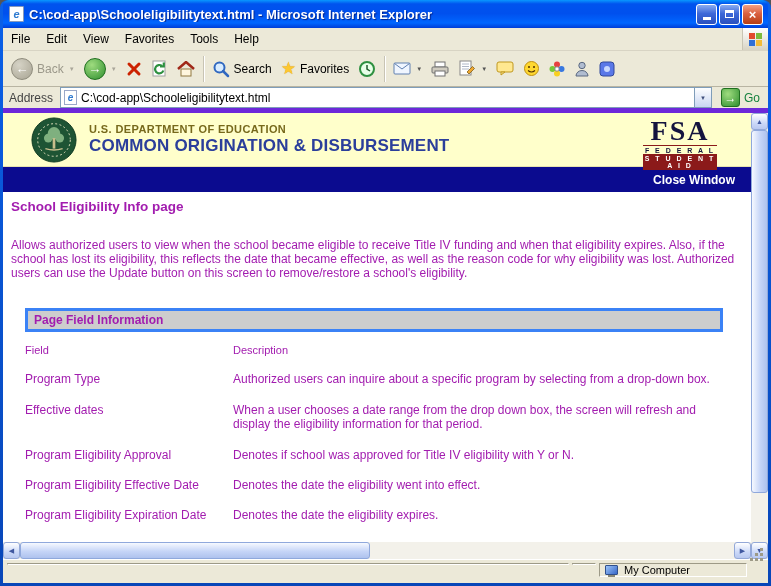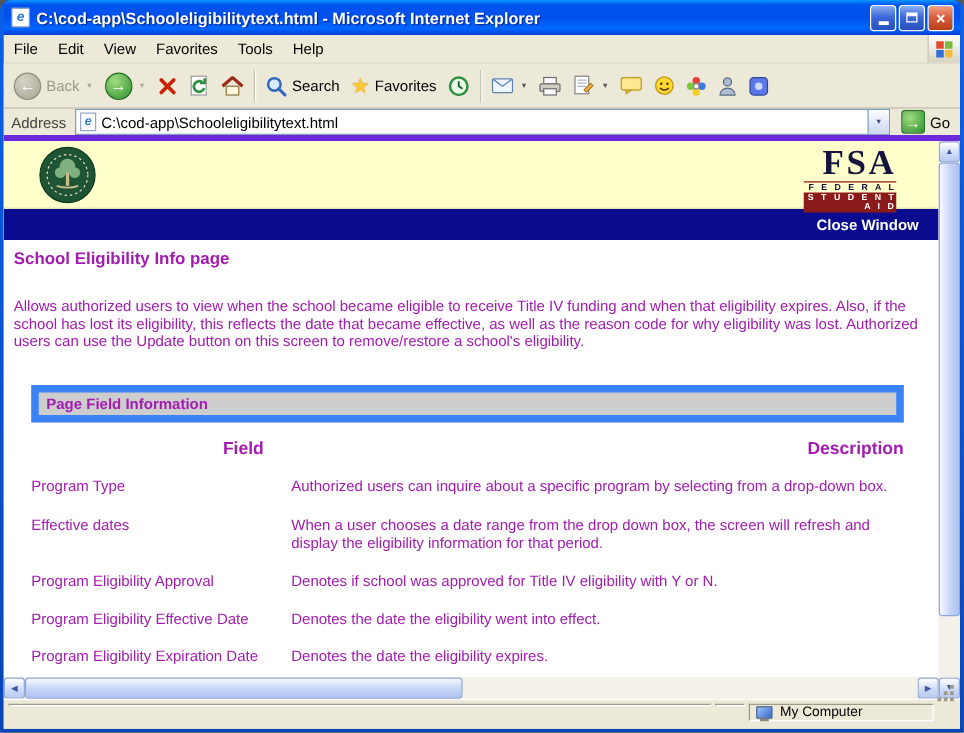--- a/index.html
+++ b/index.html
@@ -72,58 +72,58 @@
 
   
   .addressbar { height:26px; flex:0 0 26px; display:flex; align-items:center; gap:5px; padding:2px 4px; border-bottom:5px solid #6d28d9; background:#ECE9D8; font-size:12px; }
   .addr-label { color:#444; padding:0 2px; }
   .addr-box { flex:1; height:21px; background:#fff; border:1px solid #7f9db9; display:flex; align-items:center; gap:4px; padding-left:3px; min-width:0; }
   .addr-page-icon { width:13px; height:15px; background:#fff; border:1px solid #9aa8c8; flex:0 0 13px; display:flex; align-items:center; justify-content:center; font-size:10px; font-weight:bold; font-style:italic; color:#2e7ad0; }
   .addr-input { flex:1; border:none; outline:none; font-family:"Liberation Sans",sans-serif; font-size:12px; color:#000; min-width:0; background:transparent; }
   .addr-drop { width:17px; height:19px; background:linear-gradient(180deg,#fdfeff,#c9d6f2); border-left:1px solid #7f9db9; display:flex; align-items:center; justify-content:center; font-size:6px; color:#40507c; flex:0 0 17px; }
   .go-btn { display:flex; align-items:center; gap:4px; padding:0 4px; }
   .go-box { width:19px; height:19px; border-radius:3px; background:radial-gradient(circle at 35% 30%, #9fdc7f, #2f8f2f); border:1px solid #1f6f1f; color:#fff; font-weight:bold; font-size:12px; display:flex; align-items:center; justify-content:center; }
-  .go-lbl { font-size:12px; color:#000000; }
+  .go-lbl { font-size:12px; color:#15803d; }
 
   
   .client-body { flex:1; display:flex; min-height:0; }
   .page-col { flex:1; display:flex; flex-direction:column; min-width:0; }
   .page { flex:1; background:#fff; overflow:hidden; display:flex; flex-direction:column; min-height:0; }
 
   .right-col { width:17px; flex:0 0 17px; display:flex; flex-direction:column; background:#f1f0e9; }
   .sb-btn { width:17px; height:17px; flex:0 0 17px; background:linear-gradient(180deg,#ffffff,#ccd9f8 60%,#b8c8f0); border:1px solid #93a8d8; border-radius:3px; color:#4058a0; font-size:7px; display:flex; align-items:center; justify-content:center; }
   .v-track { flex:1; position:relative; background:#f3f1ea; }
   .v-thumb { position:absolute; top:0; left:0; width:17px; height:88%; background:linear-gradient(90deg,#f6f9ff,#c6d5f7 55%,#aec2ee); border:1px solid #8fa8dc; border-radius:3px; }
   .hscroll { height:17px; flex:0 0 17px; display:flex; background:#f1f0e9; }
   .h-track { flex:1; position:relative; background:#f3f1ea; }
   .h-thumb { position:absolute; left:0; top:0; height:17px; width:49%; background:linear-gradient(180deg,#f6f9ff,#c6d5f7 55%,#aec2ee); border:1px solid #8fa8dc; border-radius:3px; }
 
   
   .banner { height:54px; flex:0 0 54px; background:#FFFFCB; display:flex; align-items:center; position:relative; border-bottom:1px solid #e6e2b0; }
   .seal { margin-left:28px; flex:0 0 46px; }
   .dept-block { margin-left:12px; }
   .dept-line { color:#77691c; font-weight:bold; font-size:11px; letter-spacing:.4px; }
   .cod-line { color:#2b3e9b; font-weight:bold; font-size:17px; letter-spacing:.2px; margin-top:1px; }
-  .fsa-block { position:absolute; right:34px; top:5px; width:74px; text-align:right; }
+  .fsa-block { position:absolute; right:34px; top:5px; width:74px; text-align:center; }
   .fsa-word { font-family:"Liberation Serif",serif; font-size:28px; font-weight:bold; color:#14143e; line-height:.92; letter-spacing:2px; }
   .fsa-rule { height:1px; background:#8b1a1a; margin:1px 0; }
   .fsa-sub1 { font-size:7px; font-weight:bold; letter-spacing:2px; color:#14143e; }
   .fsa-sub2 { font-size:7px; font-weight:bold; letter-spacing:2px; color:#fff; background:#8b1a1a; padding:1px 0; }
 
   
   .navybar { height:25px; flex:0 0 25px; background:#0b0b8f; display:flex; align-items:center; justify-content:flex-end; padding-right:16px; }
   .close-window { color:#fff; font-weight:bold; font-size:12px; cursor:pointer; }
 
   
   .doc { flex:1; padding:7px 10px 0 8px; overflow:hidden; font-size:12px; color:#a21caf; }
   .doc-heading { font-size:13.5px; font-weight:bold; margin-bottom:24px; }
   .intro { line-height:1.18; margin-bottom:28px; }
-  .section-bar { margin:0 18px 0 14px; background:#cdcdcd; border:6px solid #3b82f6; padding:2px 6px; font-weight:bold; font-size:12px; }
+  .section-bar { margin:0 18px 0 14px; background:#cdcdcd; border:3px solid #3b82f6; padding:2px 6px; font-weight:bold; font-size:12px; }
   .field-table { margin:12px 18px 0 14px; display:grid; grid-template-columns:186px 1fr; column-gap:22px; row-gap:16px; }
-  .th { font-weight:bold; font-size:14px; text-align:right; }
+  .th { font-weight:normal; font-size:11px; text-align:left; }
   .td { line-height:1.2; }
 
   
   .statusbar { height:24px; flex:0 0 24px; background:#ECE9D8; display:flex; align-items:flex-start; gap:3px; padding:3px 3px 2px 4px; border-top:1px solid #fff; font-size:11px; }
   .pane { border:1px solid; border-color:#9d9a87 #ffffff #ffffff #9d9a87; }
   .pane-left { flex:1; }
   .pane-sec { width:24px; flex:0 0 24px; }
   .pane-computer { width:148px; flex:0 0 148px; display:flex; align-items:center; gap:6px; padding:0 5px; }
   .monitor { width:13px; height:10px; border:1px solid #30508c; border-radius:1px; background:linear-gradient(135deg,#9cc4f8,#3868c8); position:relative; flex:0 0 13px; }
   .monitor::after { content:""; position:absolute; left:2px; bottom:-3px; width:7px; height:2px; background:#8a8876; }
@@ -325,20 +325,24 @@
           <div class="banner">
             <svg class="seal" width="46" height="46" viewBox="0 0 48 48">
               <circle cx="24" cy="24" r="23" fill="#1e5434" stroke="#0e3a20"></circle>
               <circle cx="24" cy="24" r="17" fill="none" stroke="#e8e4c0" stroke-width="1" stroke-dasharray="2 2.5"></circle>
               <circle cx="24" cy="17" r="6.5" fill="#7fb07f"></circle>
               <circle cx="18" cy="22" r="4.5" fill="#7fb07f"></circle>
               <circle cx="30" cy="22" r="4.5" fill="#7fb07f"></circle>
               <rect x="22.6" y="22" width="2.8" height="11" fill="#c8be8c"></rect>
               <path d="M15 33 Q24 36 33 33" stroke="#c8be8c" stroke-width="1.5" fill="none"></path>
             </svg>
+            <div class="dept-block">
+              <div class="dept-line">U.S. DEPARTMENT OF EDUCATION</div>
+              <div class="cod-line">COMMON ORIGINATION &amp; DISBURSEMENT</div>
+            </div>
             <div class="fsa-block">
               <div class="fsa-word">FSA</div>
               <div class="fsa-rule"></div>
               <div class="fsa-sub1">F E D E R A L</div>
               <div class="fsa-sub2">S T U D E N T   A I D</div>
             </div>
           </div>
 
           <div class="navybar">
             <span class="close-window">Close Window</span>

